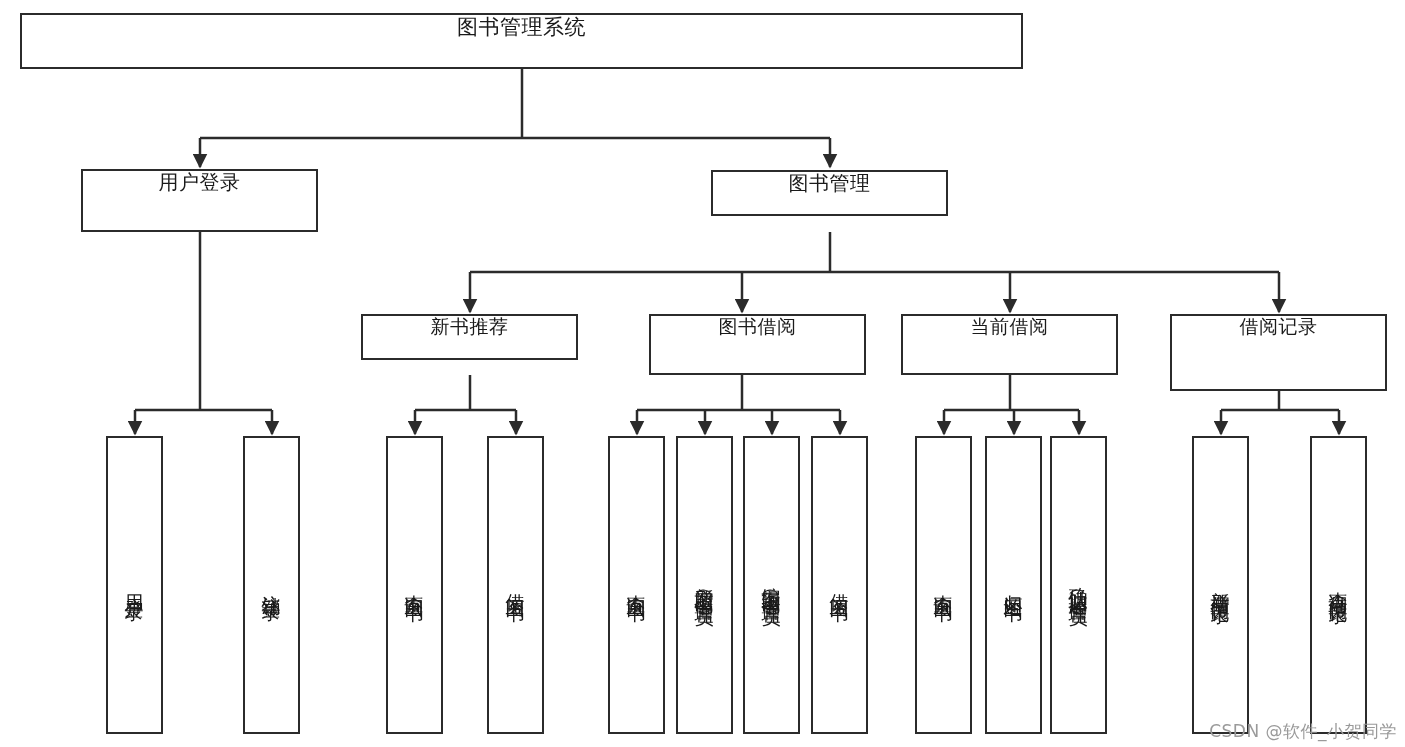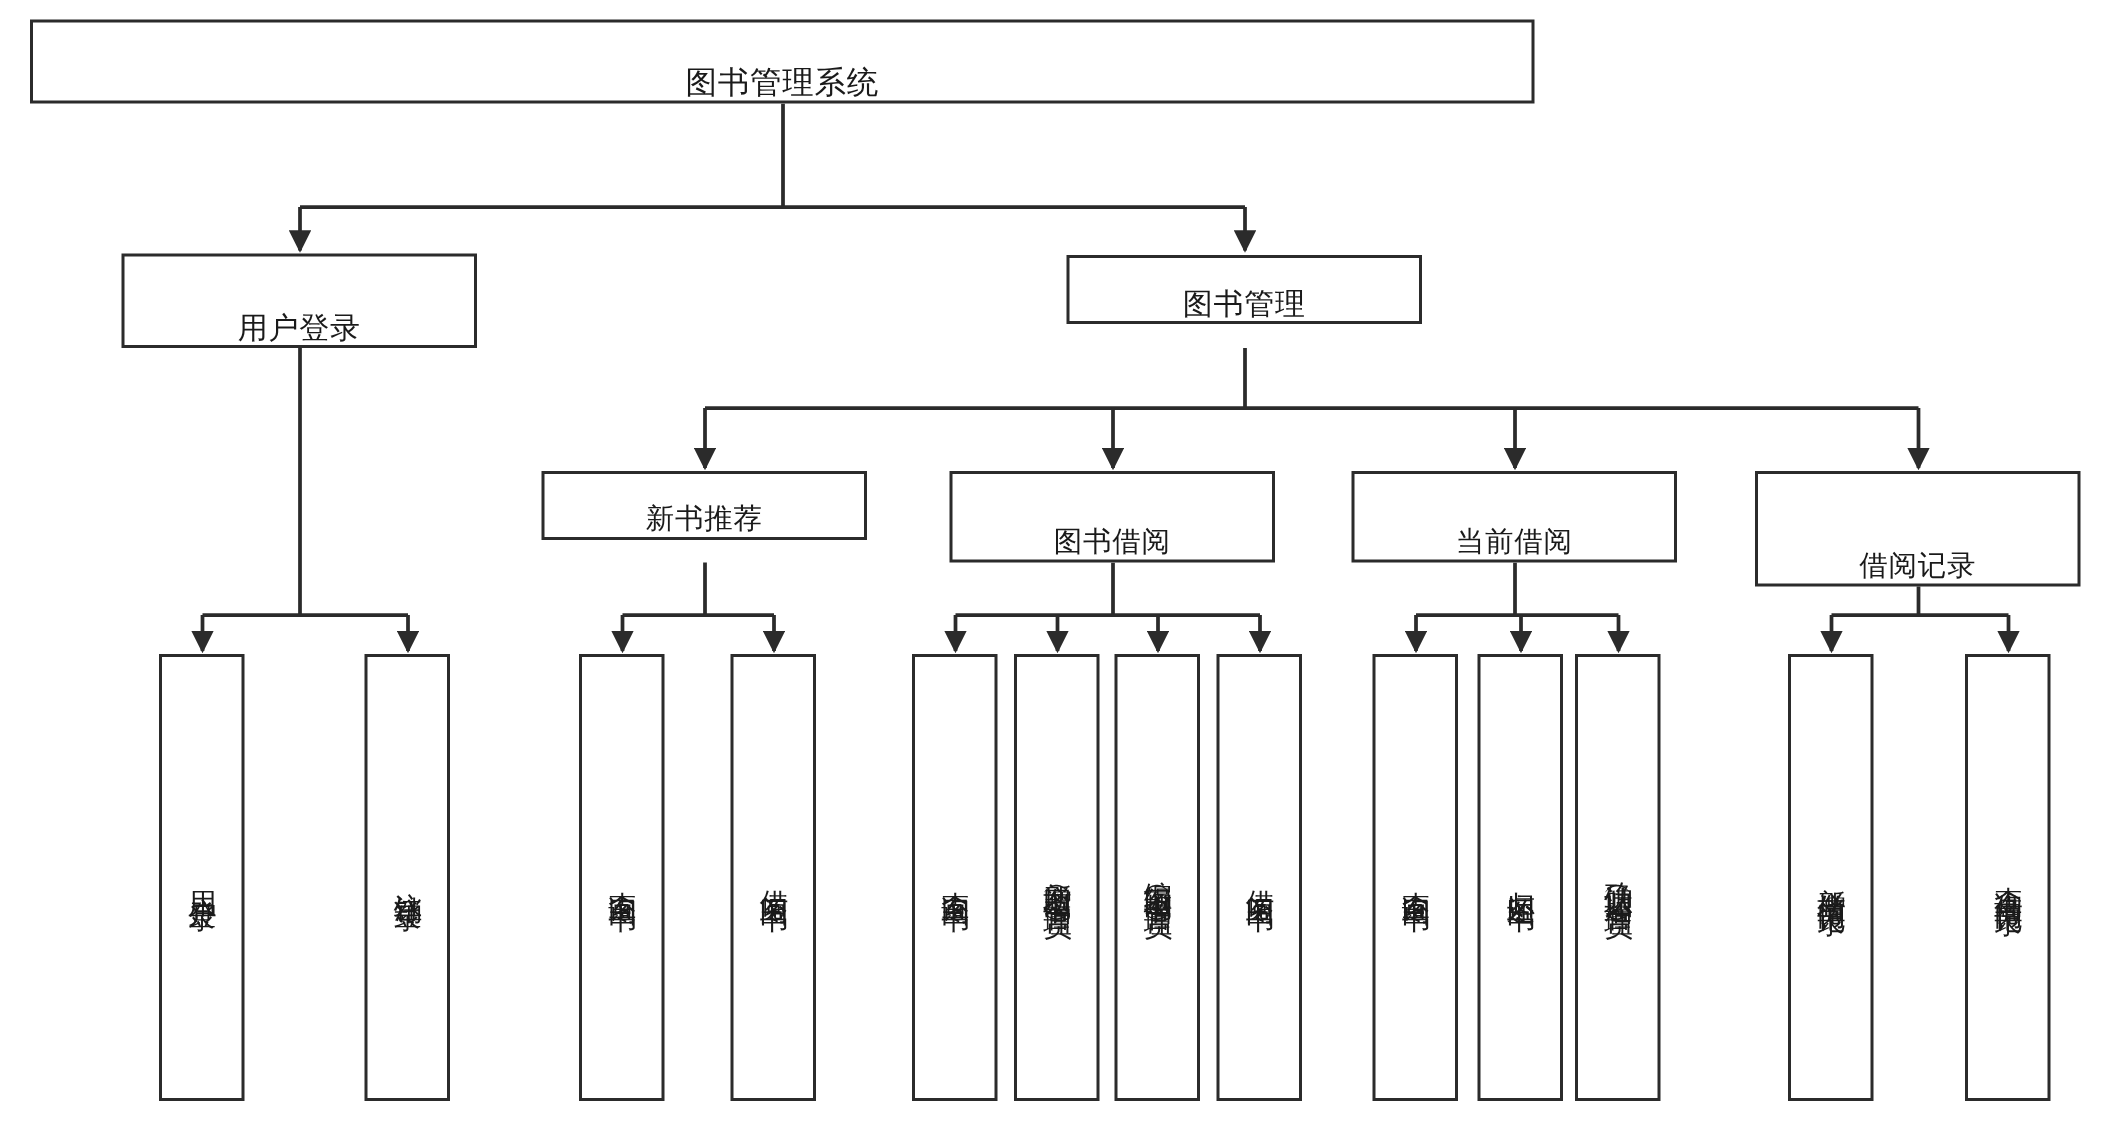--- a/index.html
+++ b/index.html
@@ -23,21 +23,21 @@
     width: 1405px;
     height: 747px;
     pointer-events: none;
   }
   .node {
     position: absolute;
     box-sizing: border-box;
     border: 2.5px solid #2b2b2b;
     background: #ffffff;
     display: flex;
-    align-items: flex-end;
+    align-items: flex-start;
     justify-content: center;
     color: #1a1a1a;
   }
   .node.root {
     font-size: 21px;
   }
   .node.lvl2 {
     font-size: 20px;
   }
   .node.lvl3 {
@@ -127,21 +127,21 @@
       </div>
       <div class="node lvl2" style="left: 81px; top: 169px; width: 237px; height: 63px;">
         <span class="label">用户登录</span>
       </div>
       <div class="node lvl2" style="left: 711px; top: 170px; width: 237px; height: 46px;">
         <span class="label">图书管理</span>
       </div>
       <div class="node lvl3" style="left: 361px; top: 314px; width: 217px; height: 46px;">
         <span class="label">新书推荐</span>
       </div>
-      <div class="node lvl3" style="left: 633px; top: 314px; width: 217px; height: 61px;">
+      <div class="node lvl3" style="left: 649px; top: 314px; width: 217px; height: 61px;">
         <span class="label">图书借阅</span>
       </div>
       <div class="node lvl3" style="left: 901px; top: 314px; width: 217px; height: 61px;">
         <span class="label">当前借阅</span>
       </div>
       <div class="node lvl3" style="left: 1170px; top: 314px; width: 217px; height: 77px;">
         <span class="label">借阅记录</span>
       </div>
       <div class="node leaf" style="left: 106px; top: 436px; width: 57px; height: 298px;">
         <span class="label">用户登录</span>
@@ -177,13 +177,14 @@
         <span class="label">确认归还（管理员）</span>
       </div>
       <div class="node leaf" style="left: 1192px; top: 436px; width: 57px; height: 298px;">
         <span class="label">新增借阅记录</span>
       </div>
       <div class="node leaf" style="left: 1310px; top: 436px; width: 57px; height: 298px;">
         <span class="label">查询借阅记录</span>
       </div>
     </div>
 
+  <div id="watermark">CSDN @软件_小贺同学</div>
 </div>
 
 </body></html>

